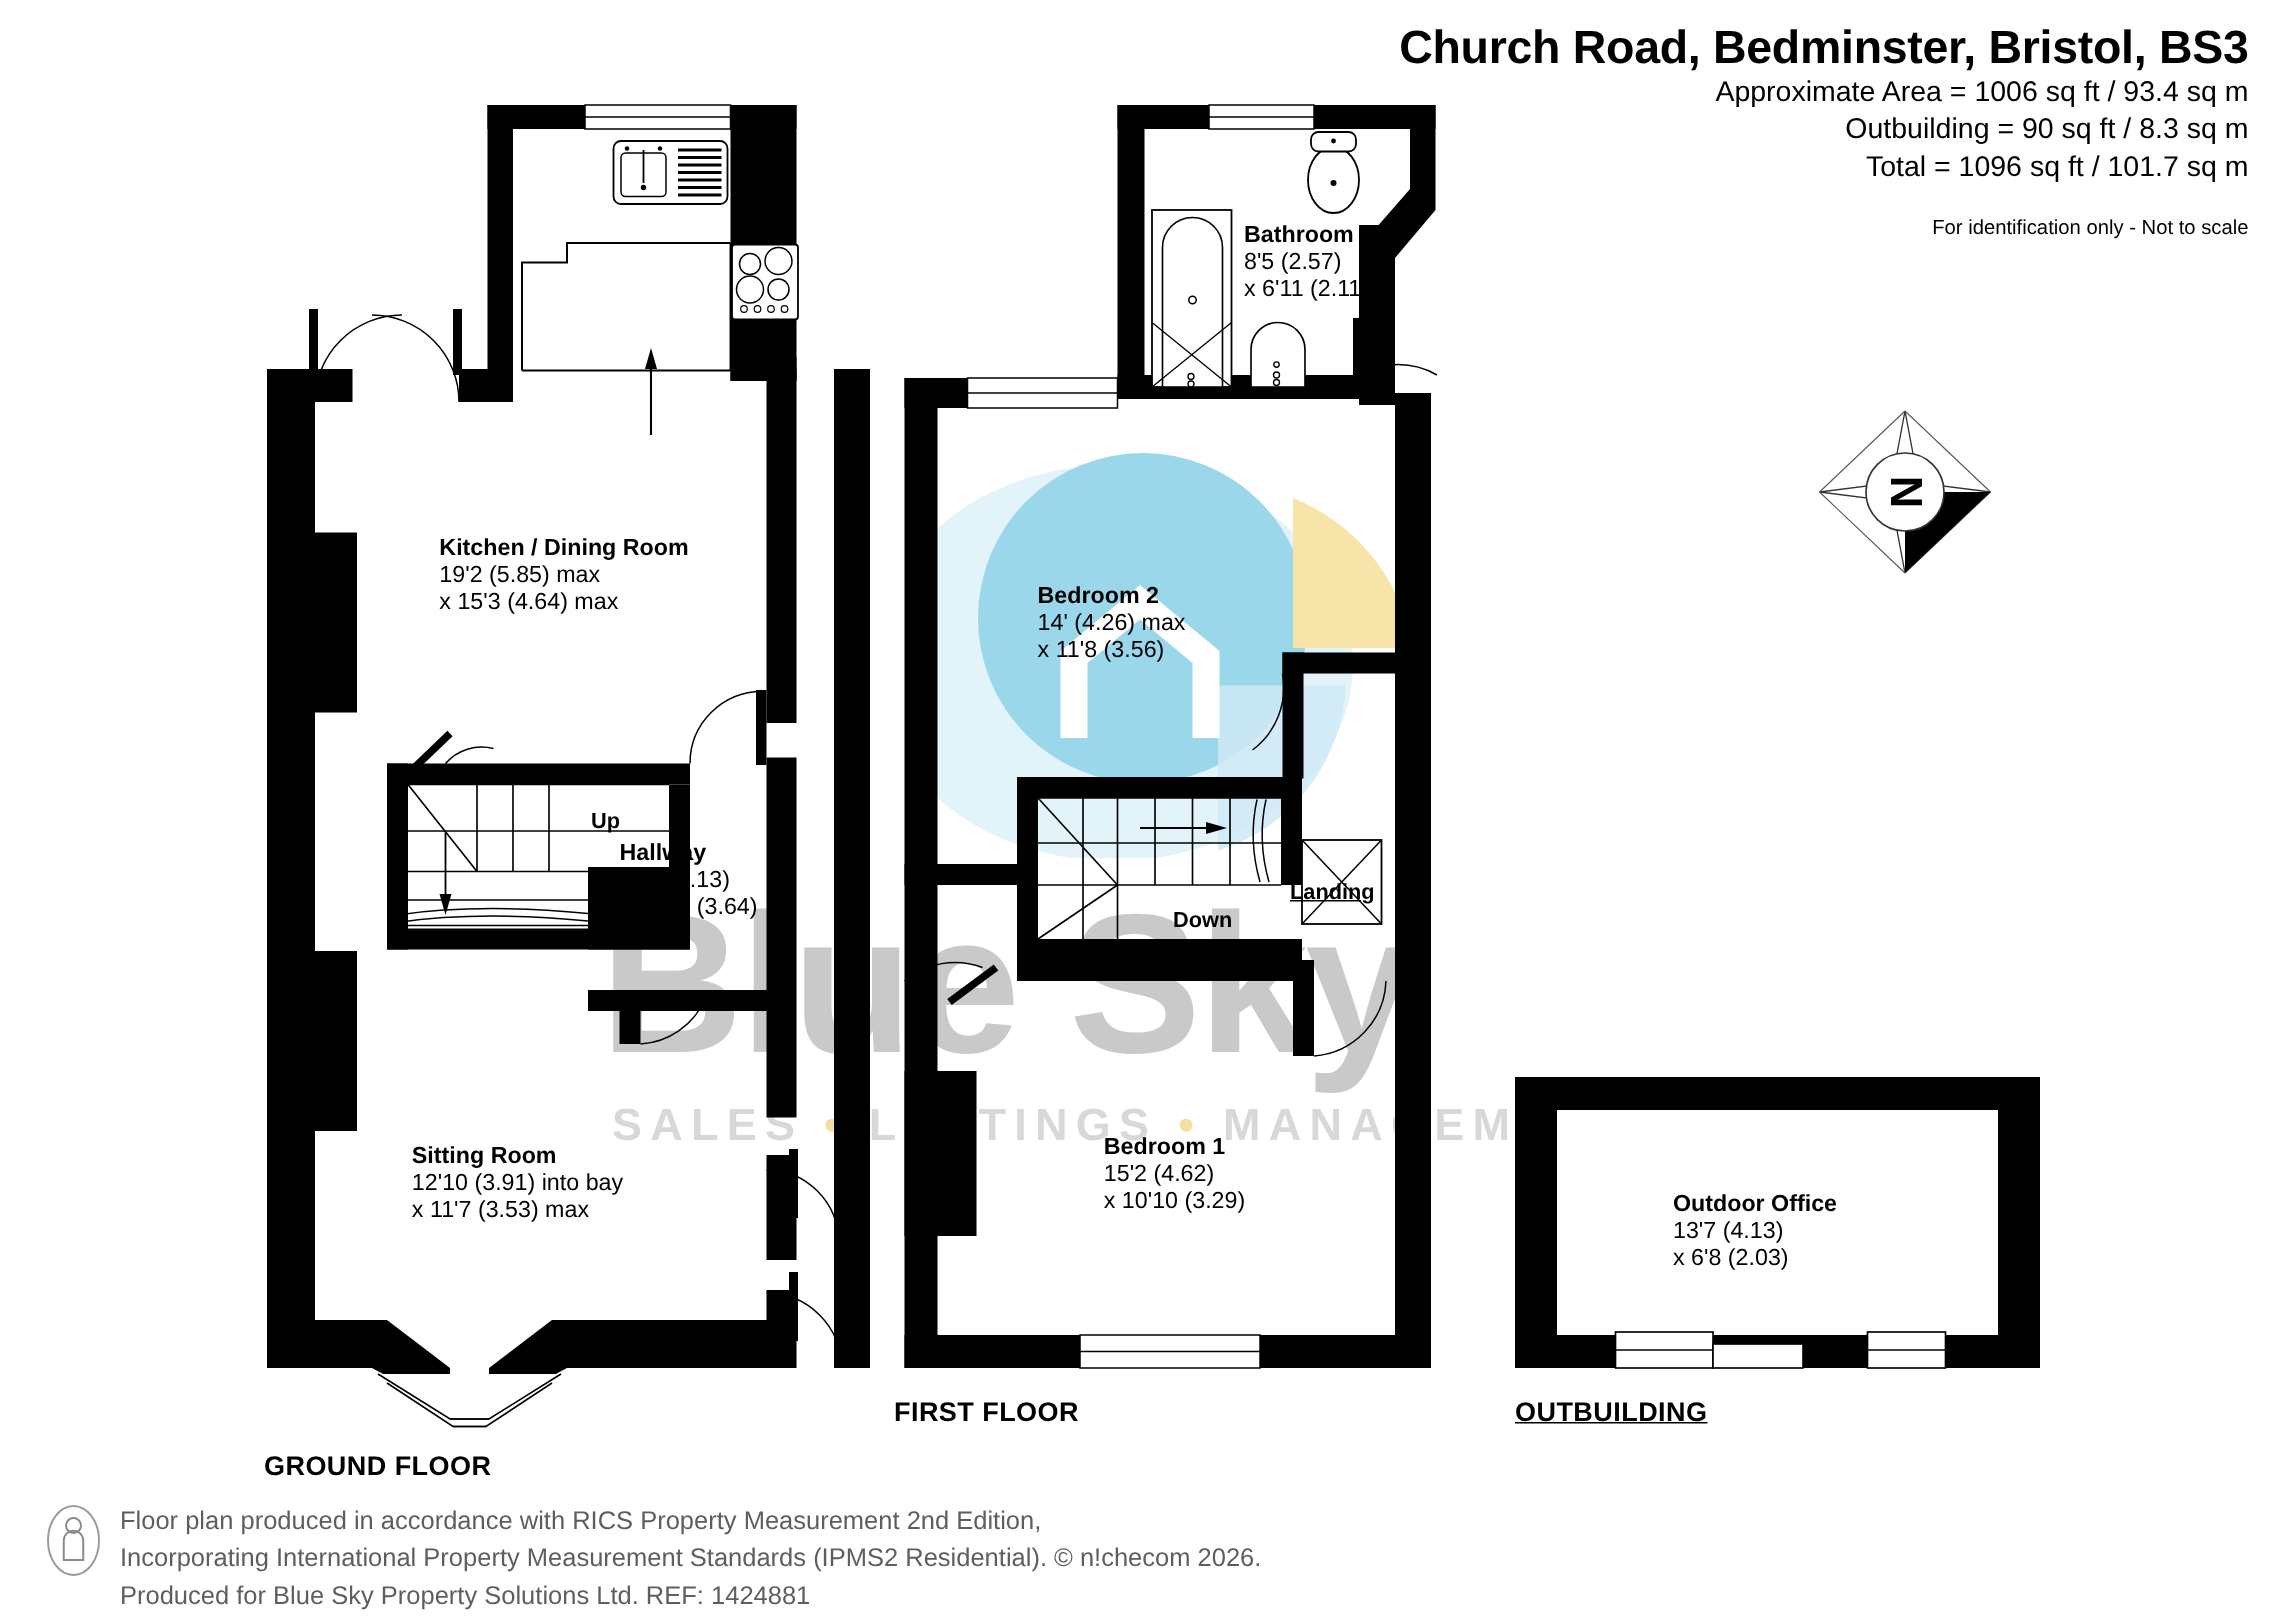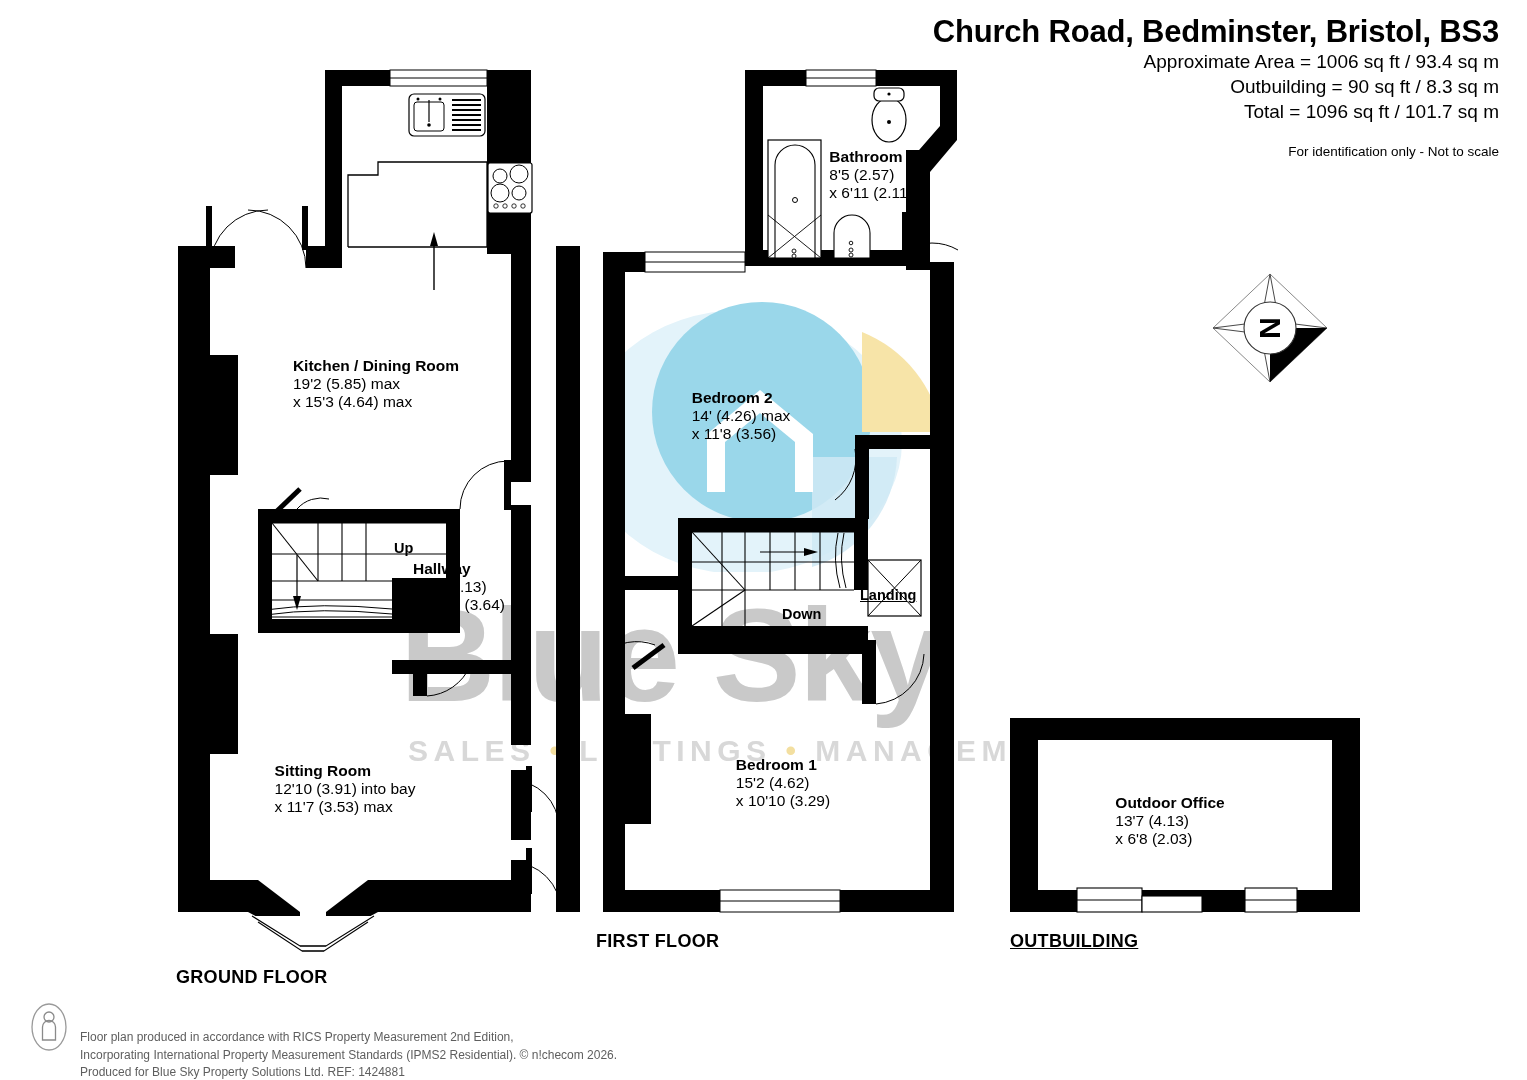--- a/index.html
+++ b/index.html
@@ -55,21 +55,21 @@
   .rlabel .rdim  { font-size: 15.5px; }
   .mini { position: absolute; font-size: 14.5px; font-weight: bold; white-space: nowrap; }
 
   
   .fcap { position: absolute; font-size: 18px; font-weight: bold; letter-spacing: 0.3px;
           white-space: nowrap; }
 
   
   .footer { position: absolute; left: 30px; top: 1002px; display: flex; gap: 12px;
             align-items: flex-start; }
-  .footer-txt { font-size: 12px; color: #5e5e5e; line-height: 1.46; margin-top: 27px; }
+  .footer-txt { font-size: 17px; color: #5e5e5e; line-height: 1.46; }
 </style>
 </head>
 <body>
 
 <div id="stage">
 
   <div class="hdr">
     <div class="hdr-title">Church Road, Bedminster, Bristol, BS3</div>
     <div class="hdr-line">Approximate Area = 1006 sq ft / 93.4 sq m</div>
     <div class="hdr-line">Outbuilding = 90 sq ft / 8.3 sq m</div>

